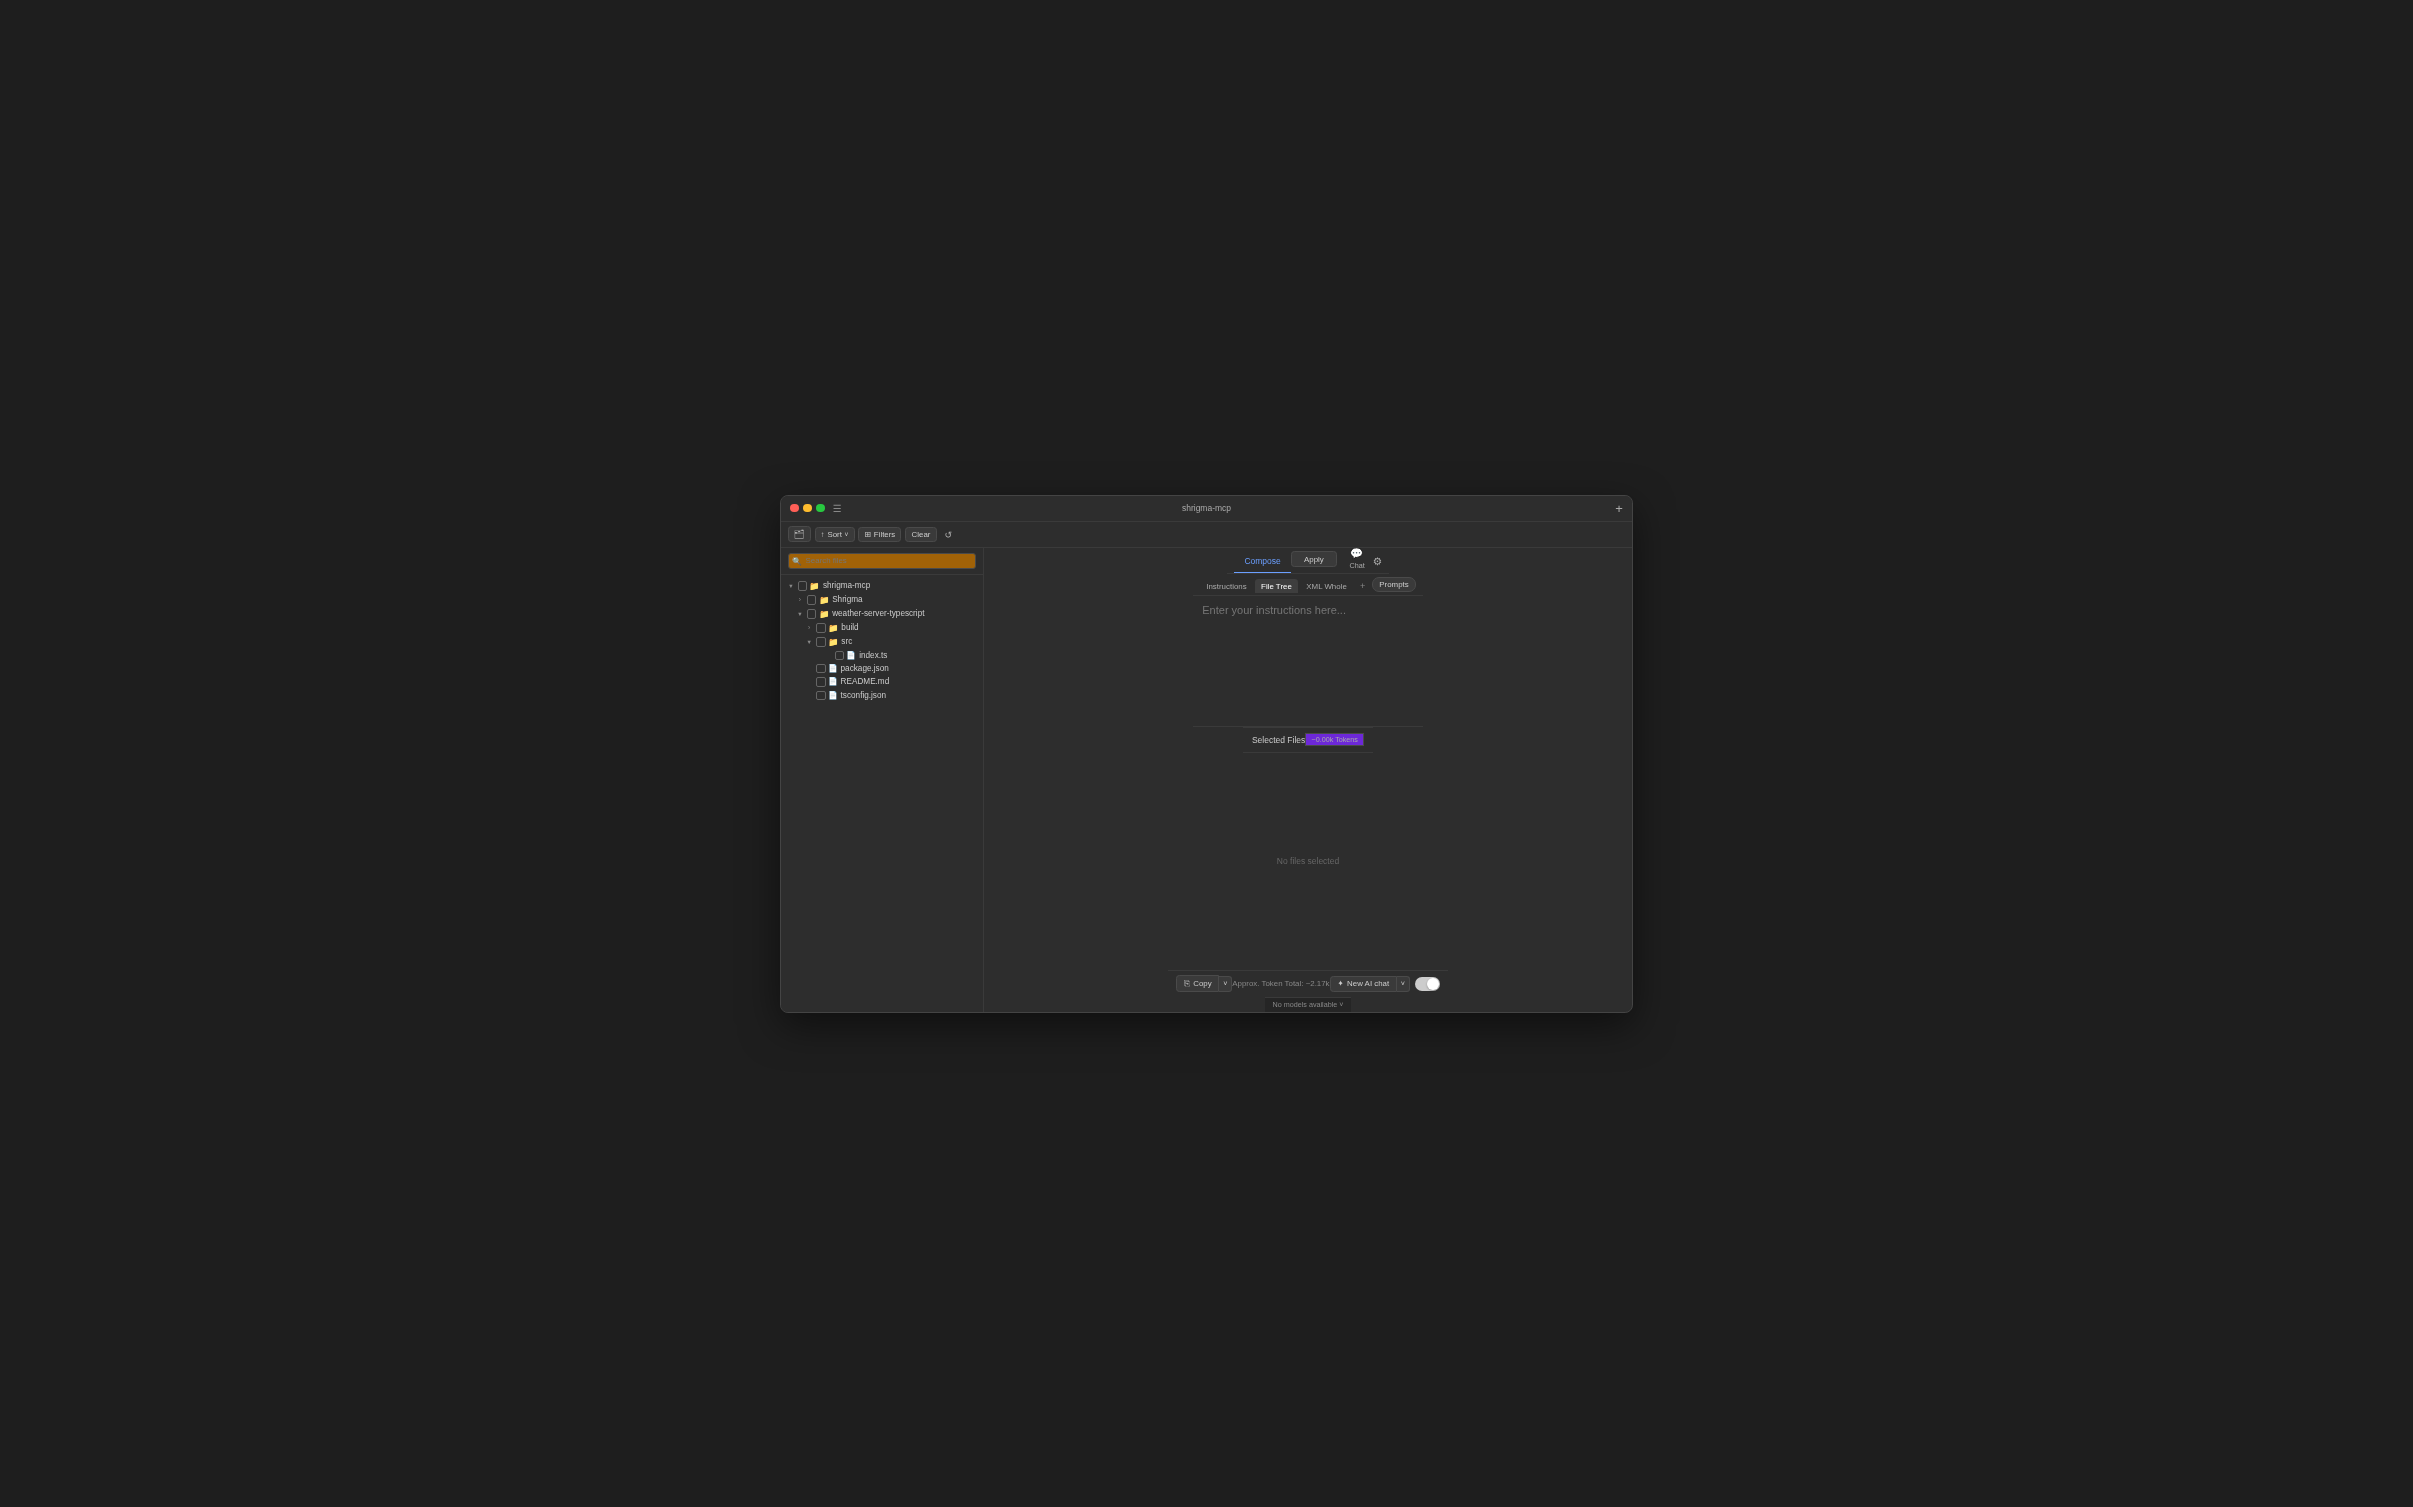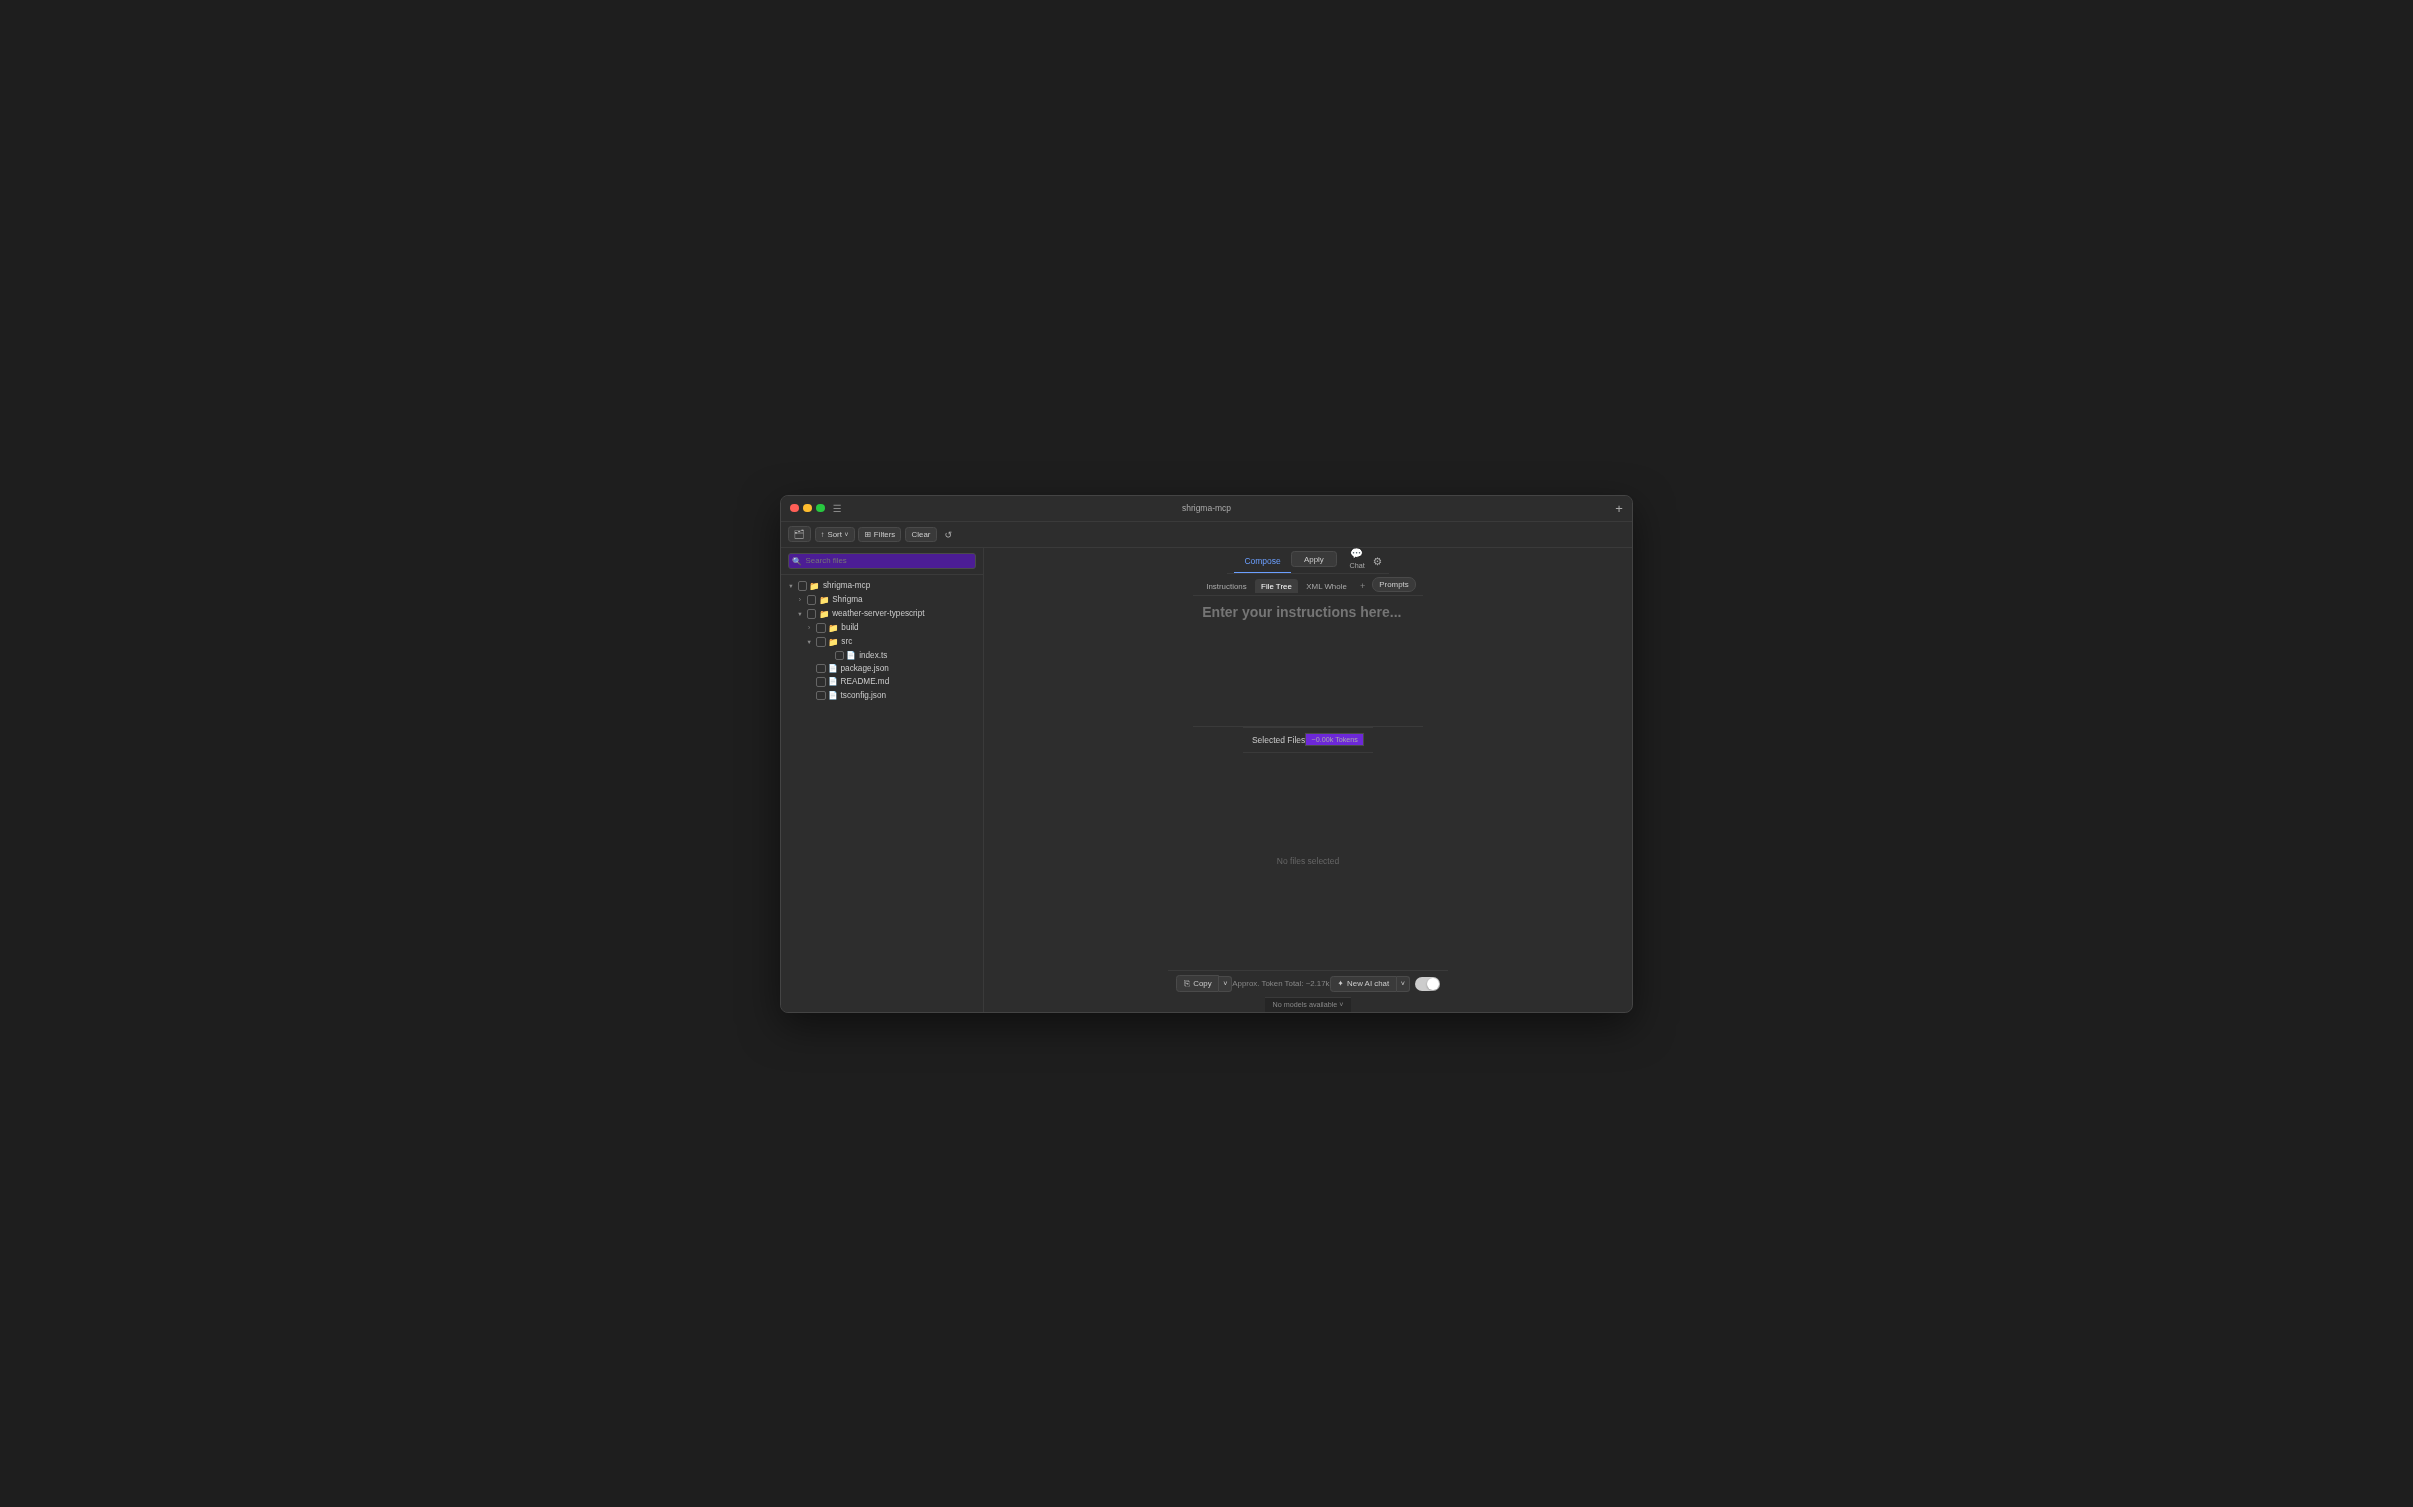--- a/index.html
+++ b/index.html
@@ -113,21 +113,21 @@
       flex-direction: column;
       overflow: hidden;
       flex-shrink: 0;
     }
     .search-bar {
       padding: 5.2px 6.6px;
       border-bottom: 0.7px solid #3a3a3a;
     }
     .search-input {
       width: 100%;
-      background: #4c1d95;
+      background: #a16207;
       border: 0.7px solid #4a4a4a;
       border-radius: 3px;
       padding: 2.6px 5.2px 2.6px 17px;
       color: #ccc;
       font-size: 7.9px;
       outline: none;
     }
     .search-wrapper {
       position: relative;
     }
@@ -290,25 +290,24 @@
       font-size: 7.9px;
       cursor: pointer;
       margin-bottom: 2.6px;
     }
     .instructions-textarea {
       flex: 1;
       background: #2d2d2d;
       border: none;
       padding: 7.9px 9.2px;
       color: #888;
-      font-size: 14px;
+      font-size: 11px;
       resize: none;
       outline: none;
       font-family: inherit;
-      font-weight: bold;
     }
     
     .selected-files-panel {
       height: 243px;
       display: flex;
       flex-direction: column;
       border-top: 0.7px solid #3a3a3a;
       flex-shrink: 0;
     }
     .selected-files-header {

